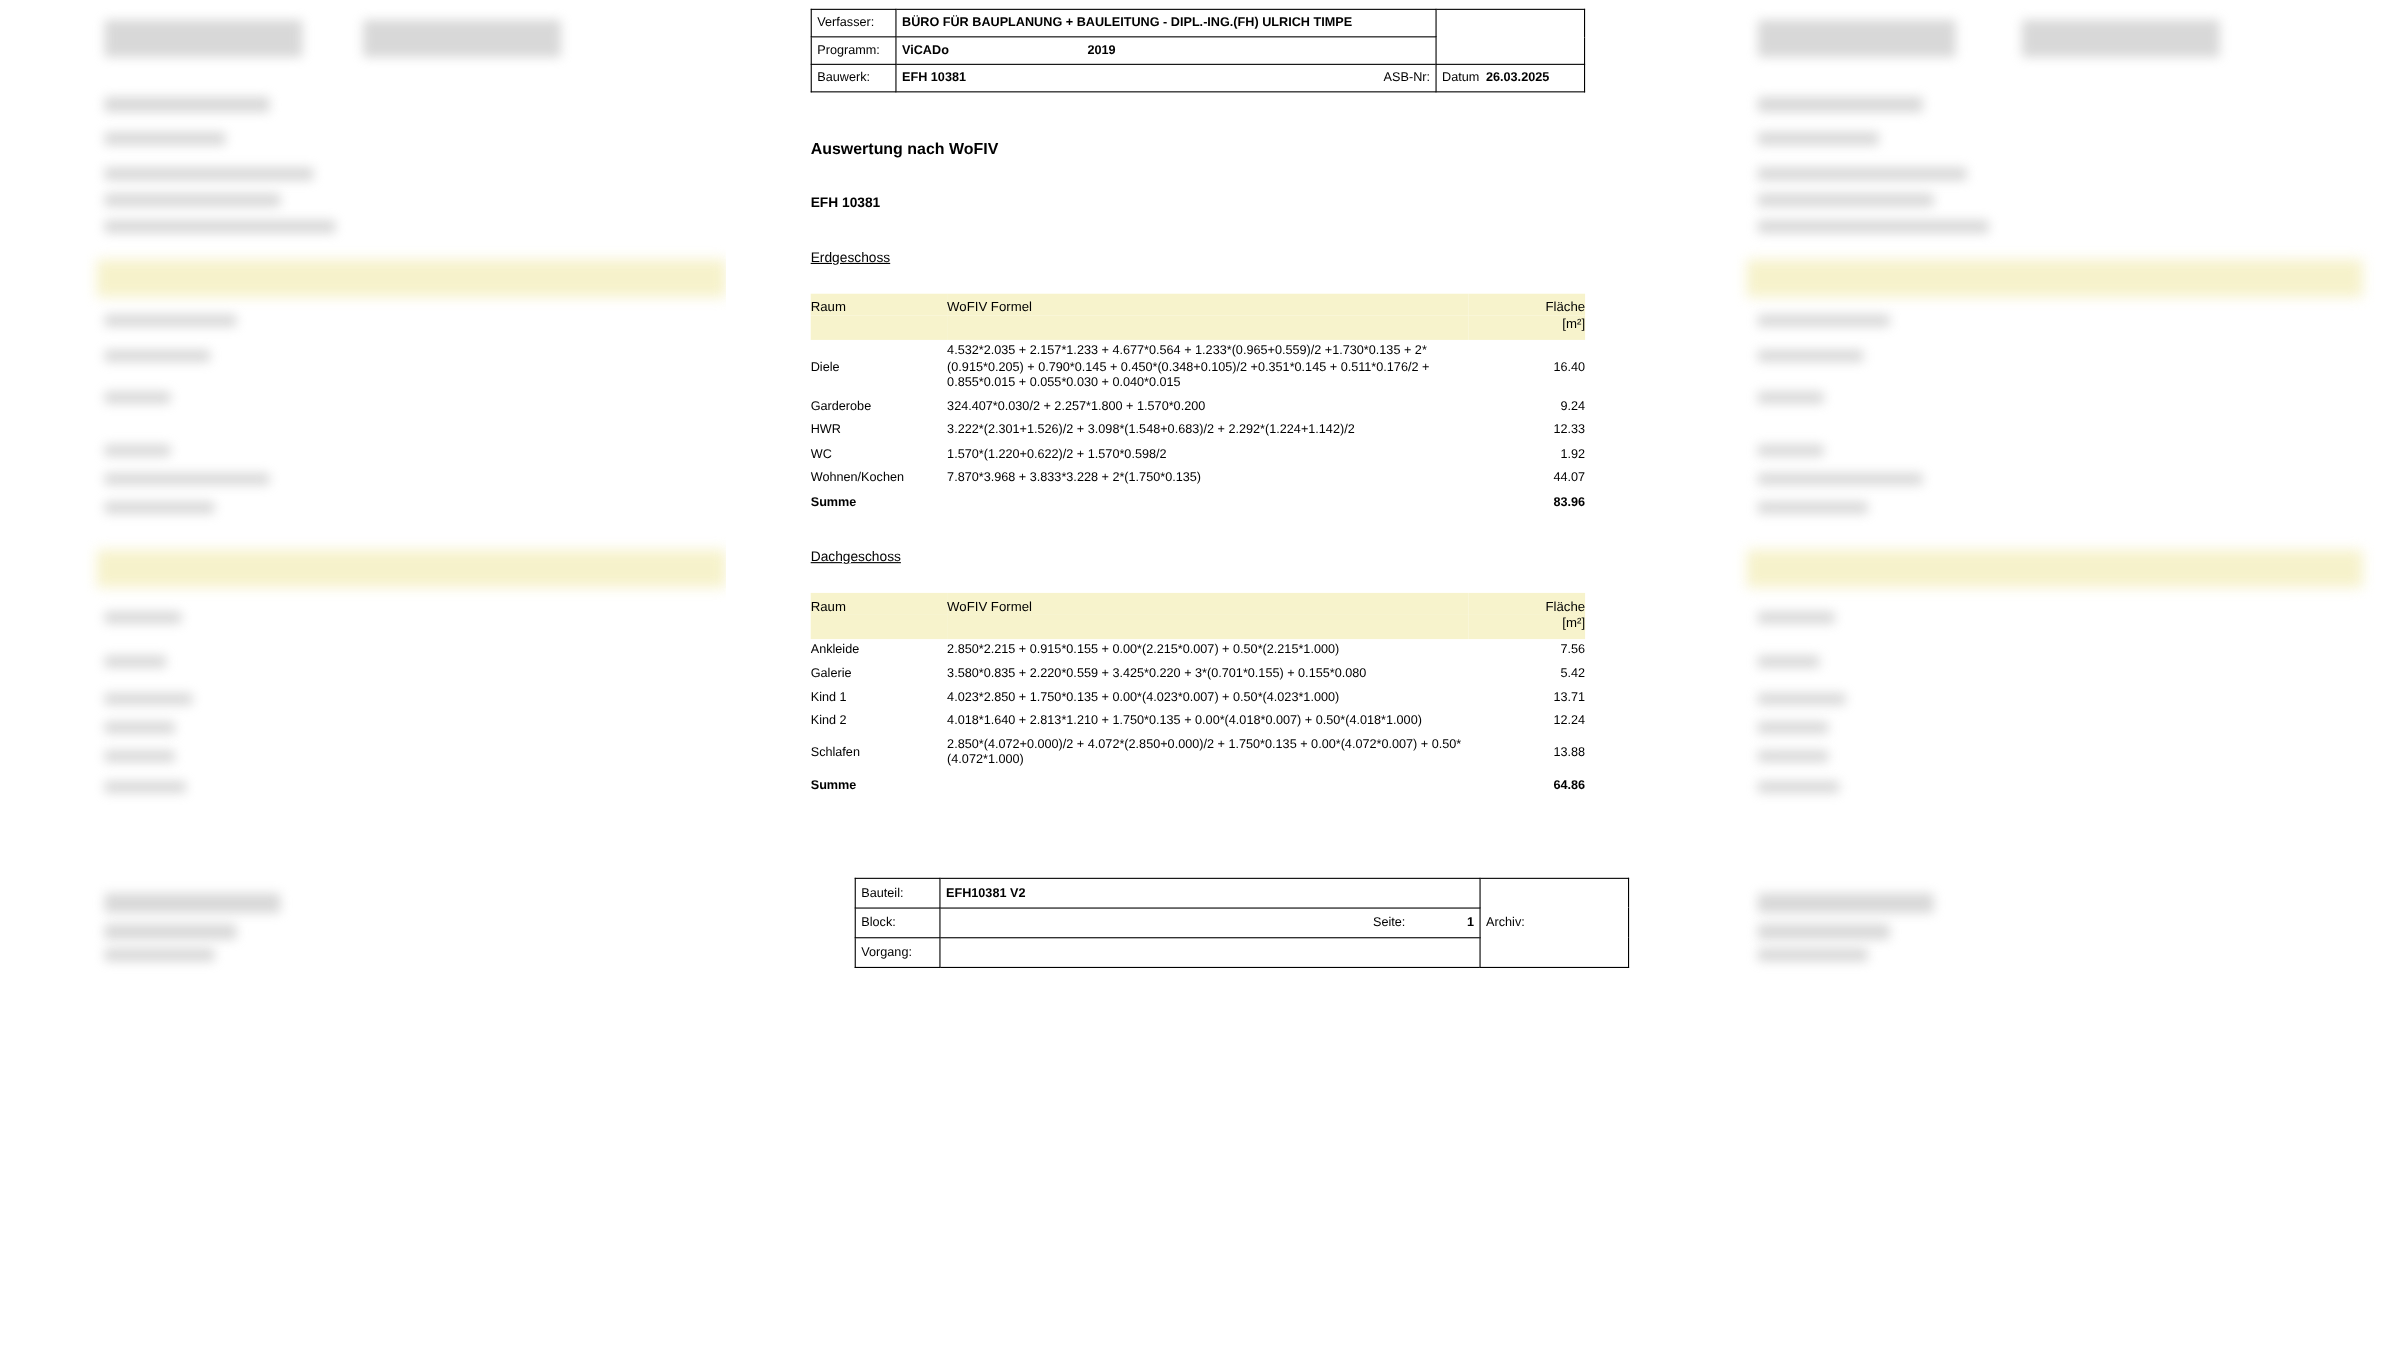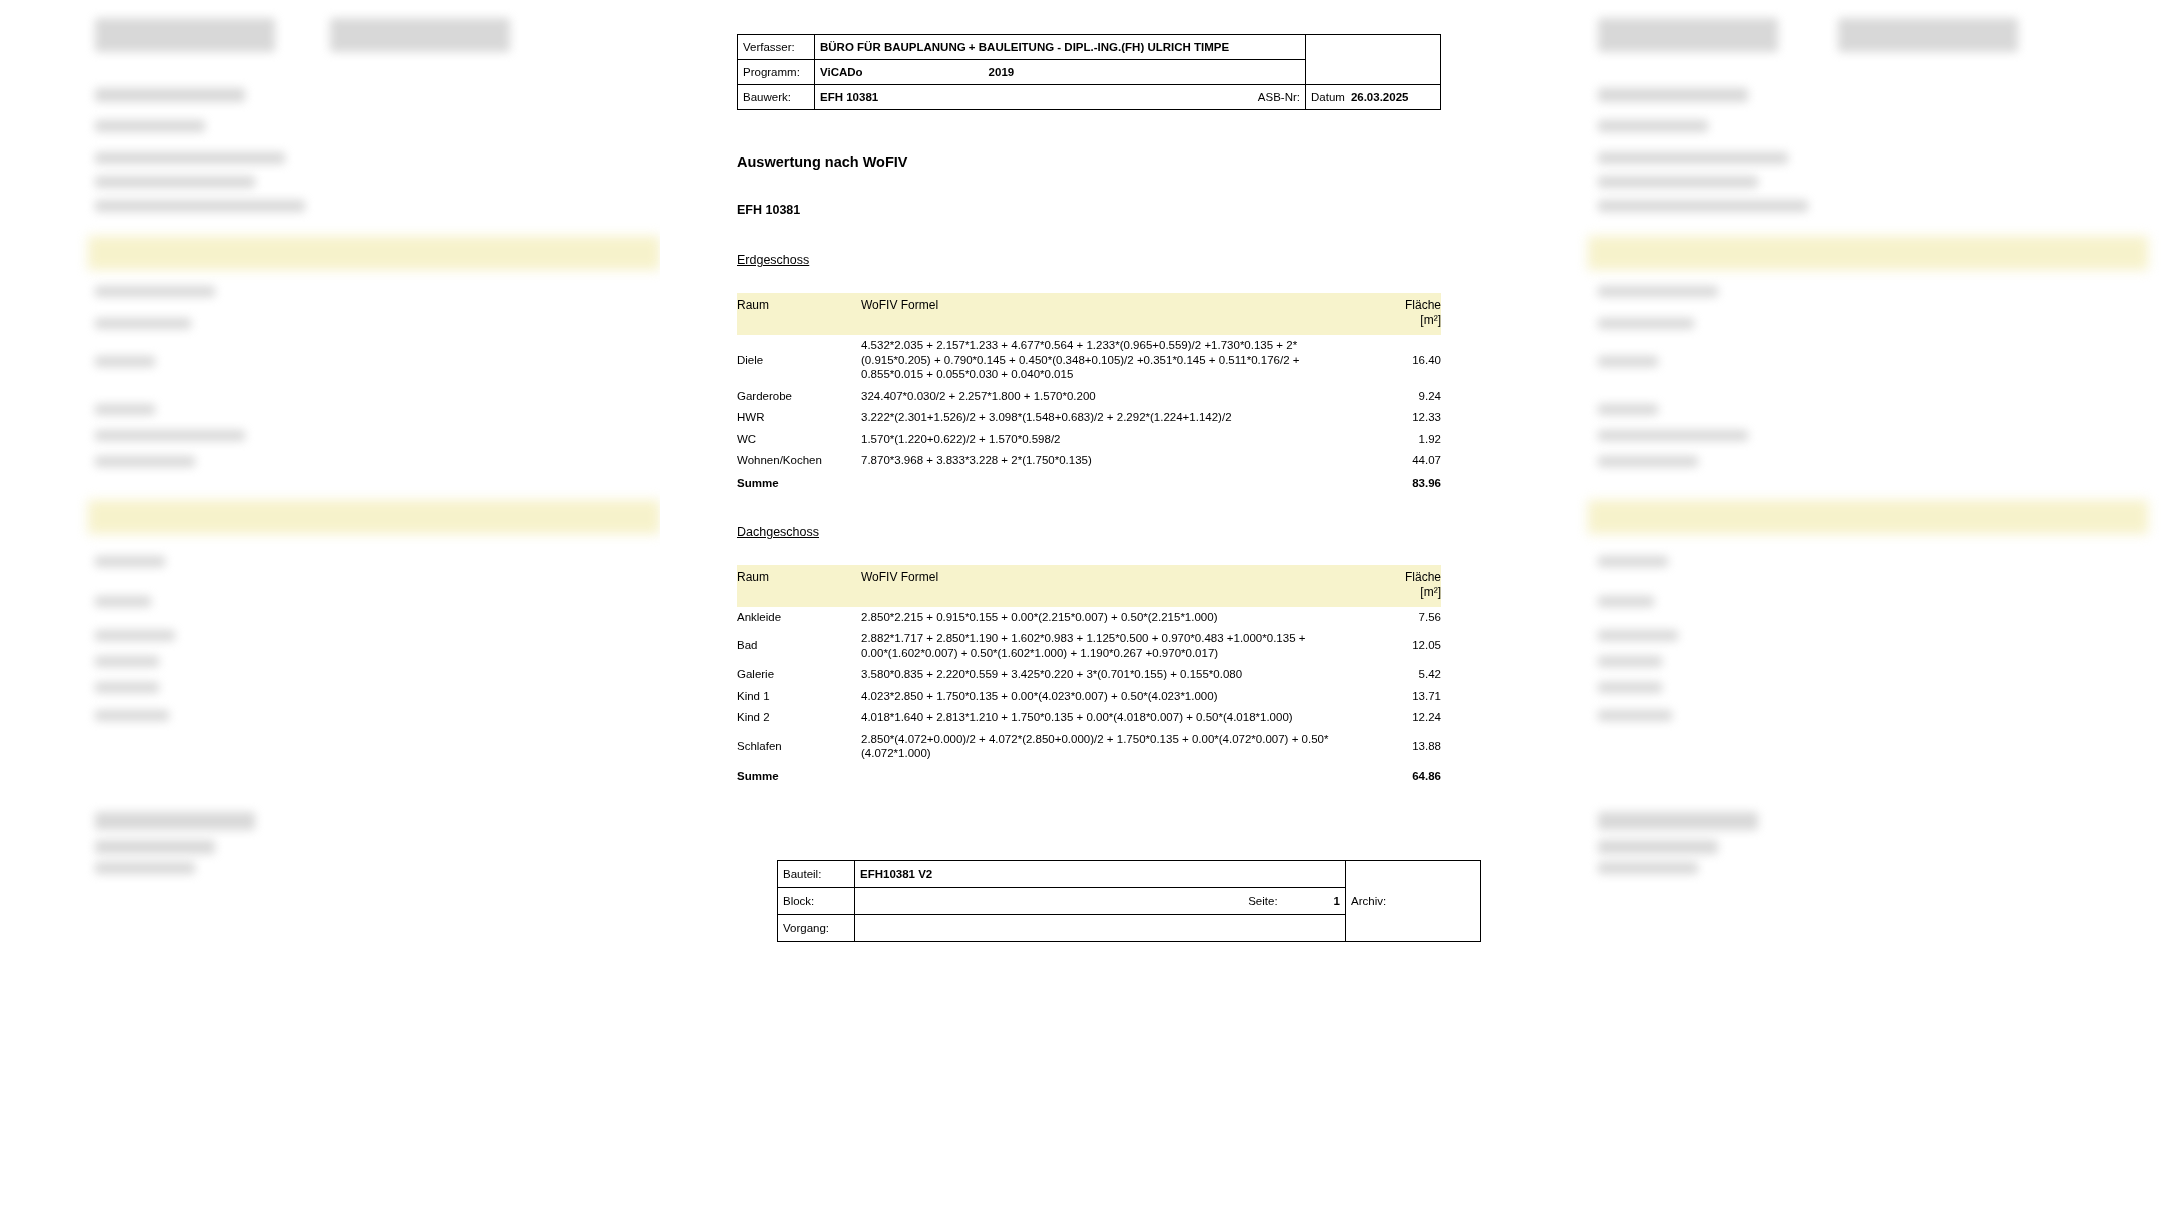--- a/index.html
+++ b/index.html
@@ -55,21 +55,21 @@
     left: 77px;
     top: 0;
     width: 704px;
   }
 
   
   table.hdr {
     width: 100%;
     border-collapse: collapse;
     table-layout: fixed;
-    margin-top: 34px;
+    margin-top: 8px;
   }
   table.hdr td {
     border: 1px solid #000;
     padding: 3px 5px;
     font-size: 11.5px;
     line-height: 14px;
     vertical-align: middle;
     height: 18px;
   }
   .lbl { width: 66px; }
@@ -320,25 +320,20 @@
           <td class="ta-right">[m²]</td>
         </tr>
       </tbody>
       <tbody>
         <tr class="data-row">
           <td class="cell-room">Ankleide</td>
           <td class="cell-formula">2.850*2.215 + 0.915*0.155 + 0.00*(2.215*0.007) + 0.50*(2.215*1.000)</td>
           <td class="cell-area ta-right">7.56</td>
         </tr>
         <tr class="data-row">
-          <td class="cell-room">Bad</td>
-          <td class="cell-formula">2.882*1.717 + 2.850*1.190 + 1.602*0.983 + 1.125*0.500 + 0.970*0.483 +1.000*0.135 + 0.00*(1.602*0.007) + 0.50*(1.602*1.000) + 1.190*0.267 +0.970*0.017)</td>
-          <td class="cell-area ta-right">12.05</td>
-        </tr>
-        <tr class="data-row">
           <td class="cell-room">Galerie</td>
           <td class="cell-formula">3.580*0.835 + 2.220*0.559 + 3.425*0.220 + 3*(0.701*0.155) + 0.155*0.080</td>
           <td class="cell-area ta-right">5.42</td>
         </tr>
         <tr class="data-row">
           <td class="cell-room">Kind 1</td>
           <td class="cell-formula">4.023*2.850 + 1.750*0.135 + 0.00*(4.023*0.007) + 0.50*(4.023*1.000)</td>
           <td class="cell-area ta-right">13.71</td>
         </tr>
         <tr class="data-row">

